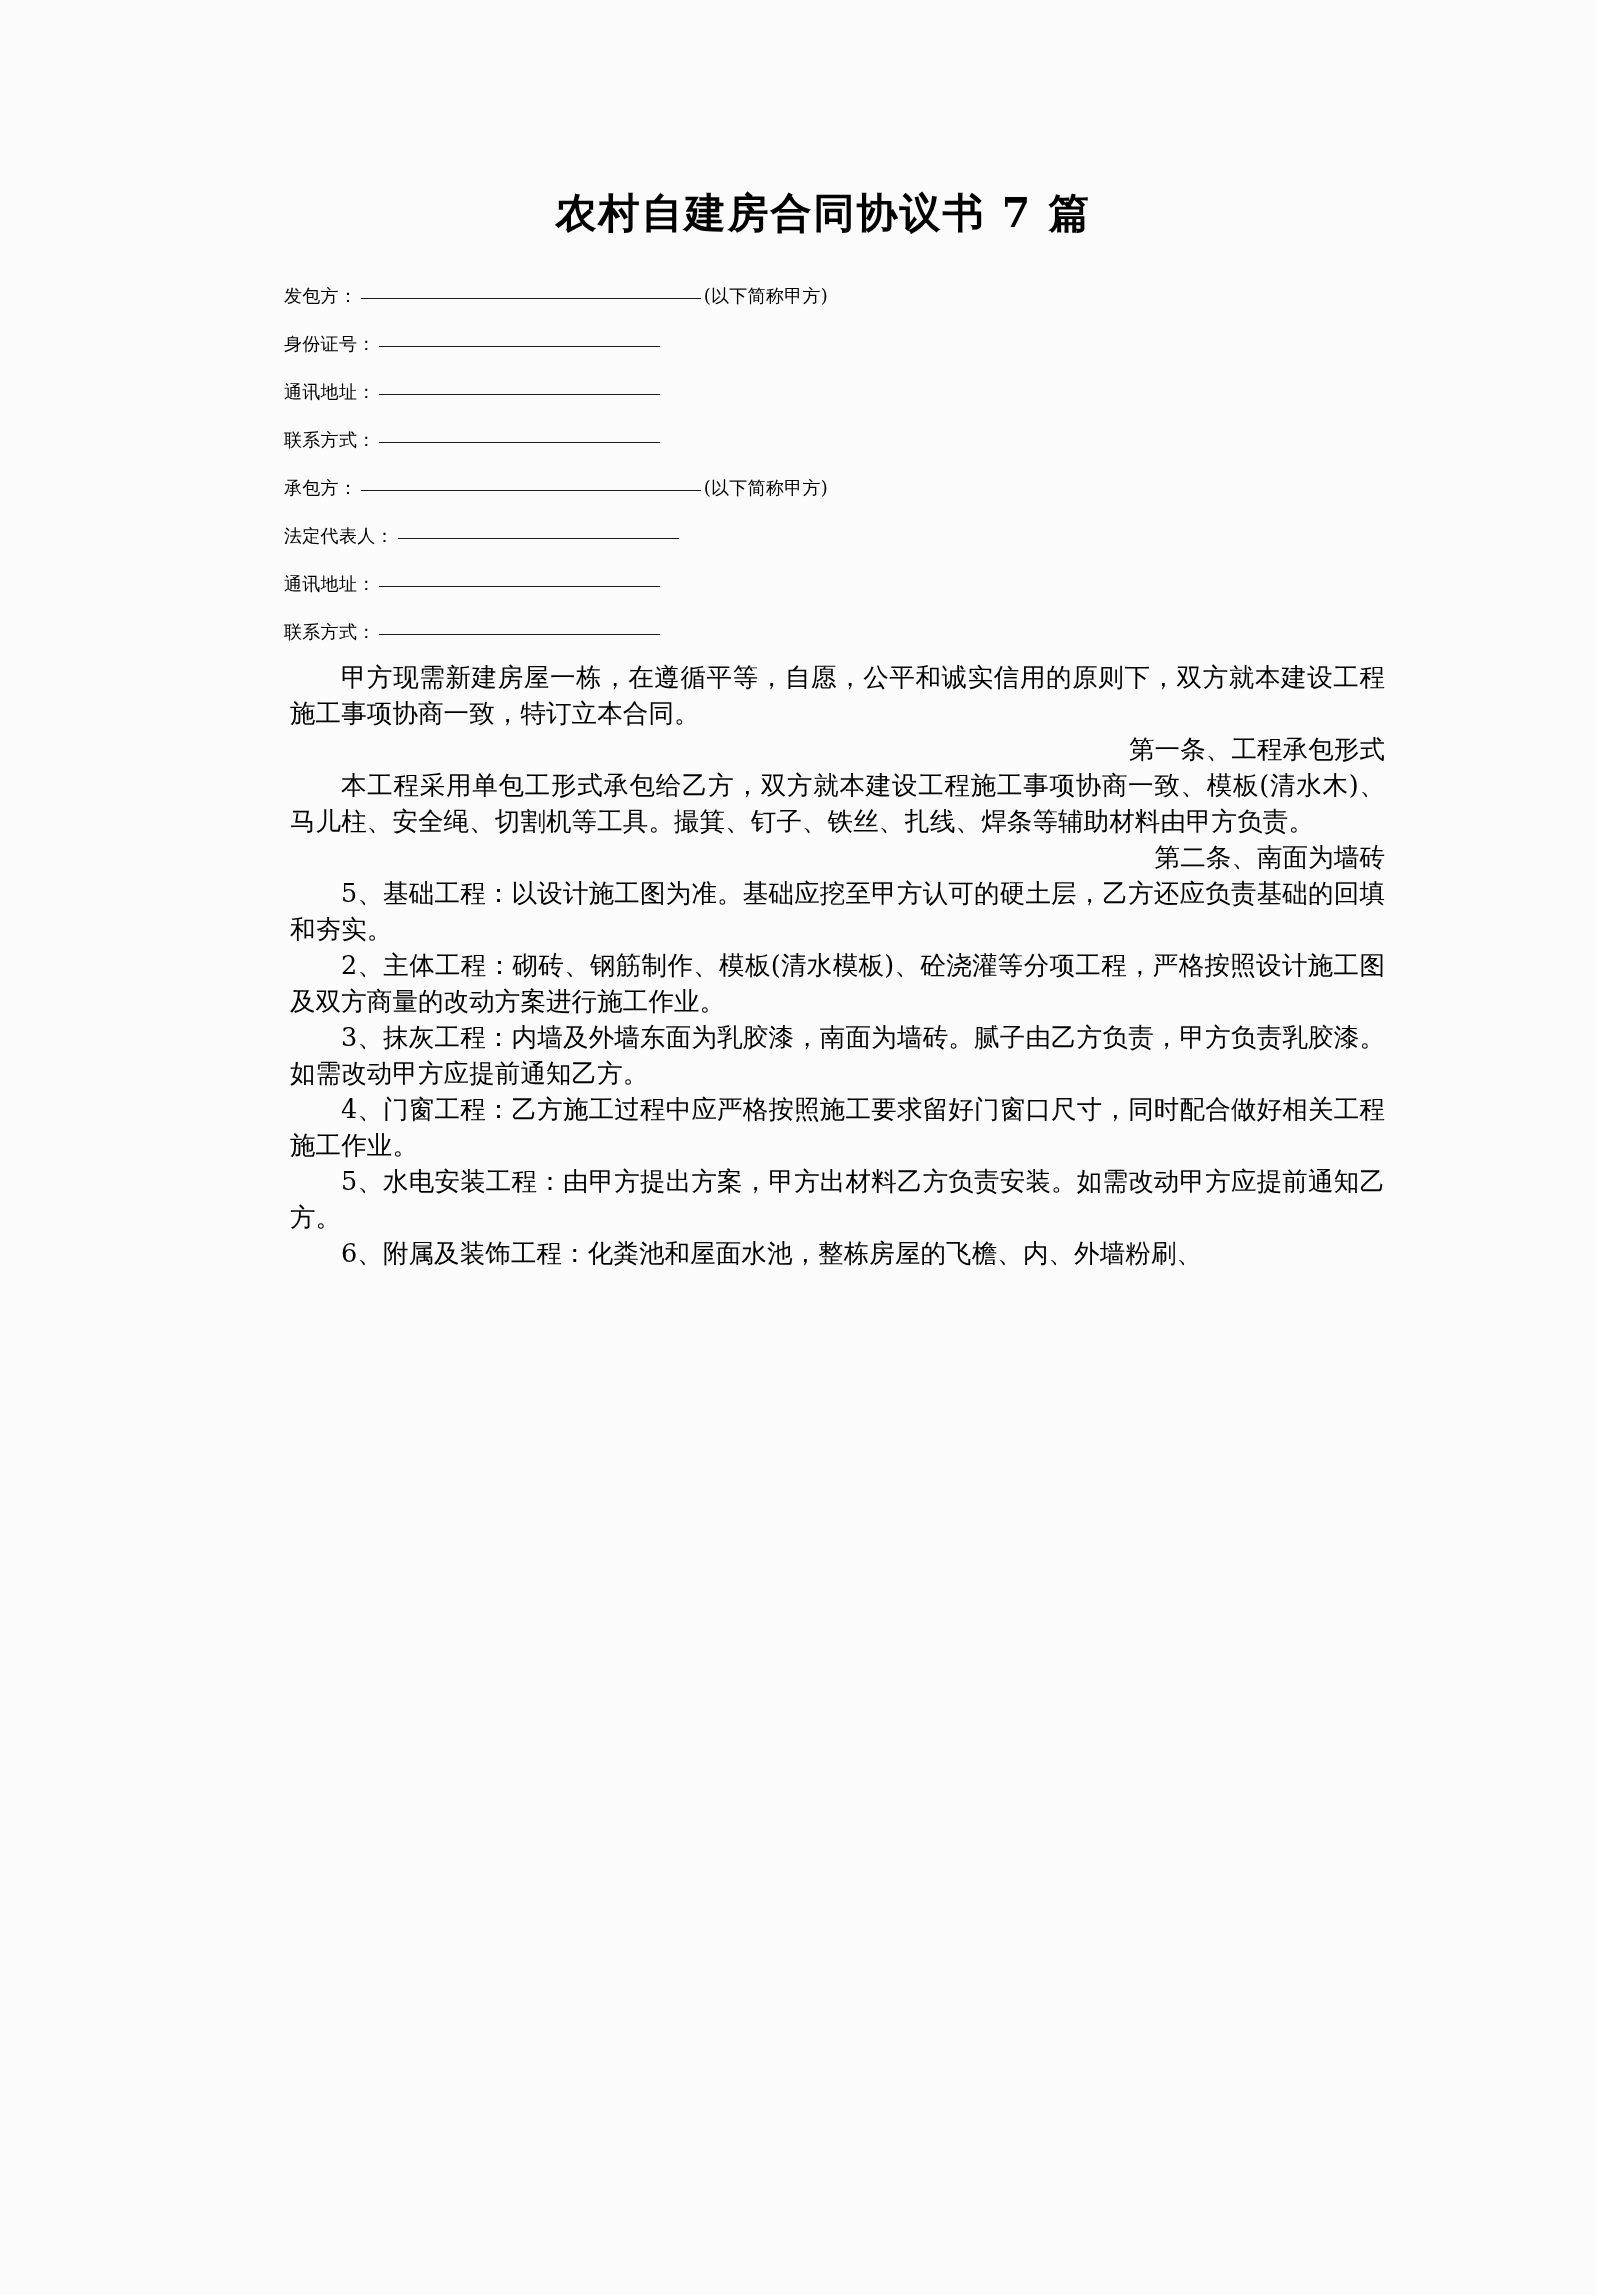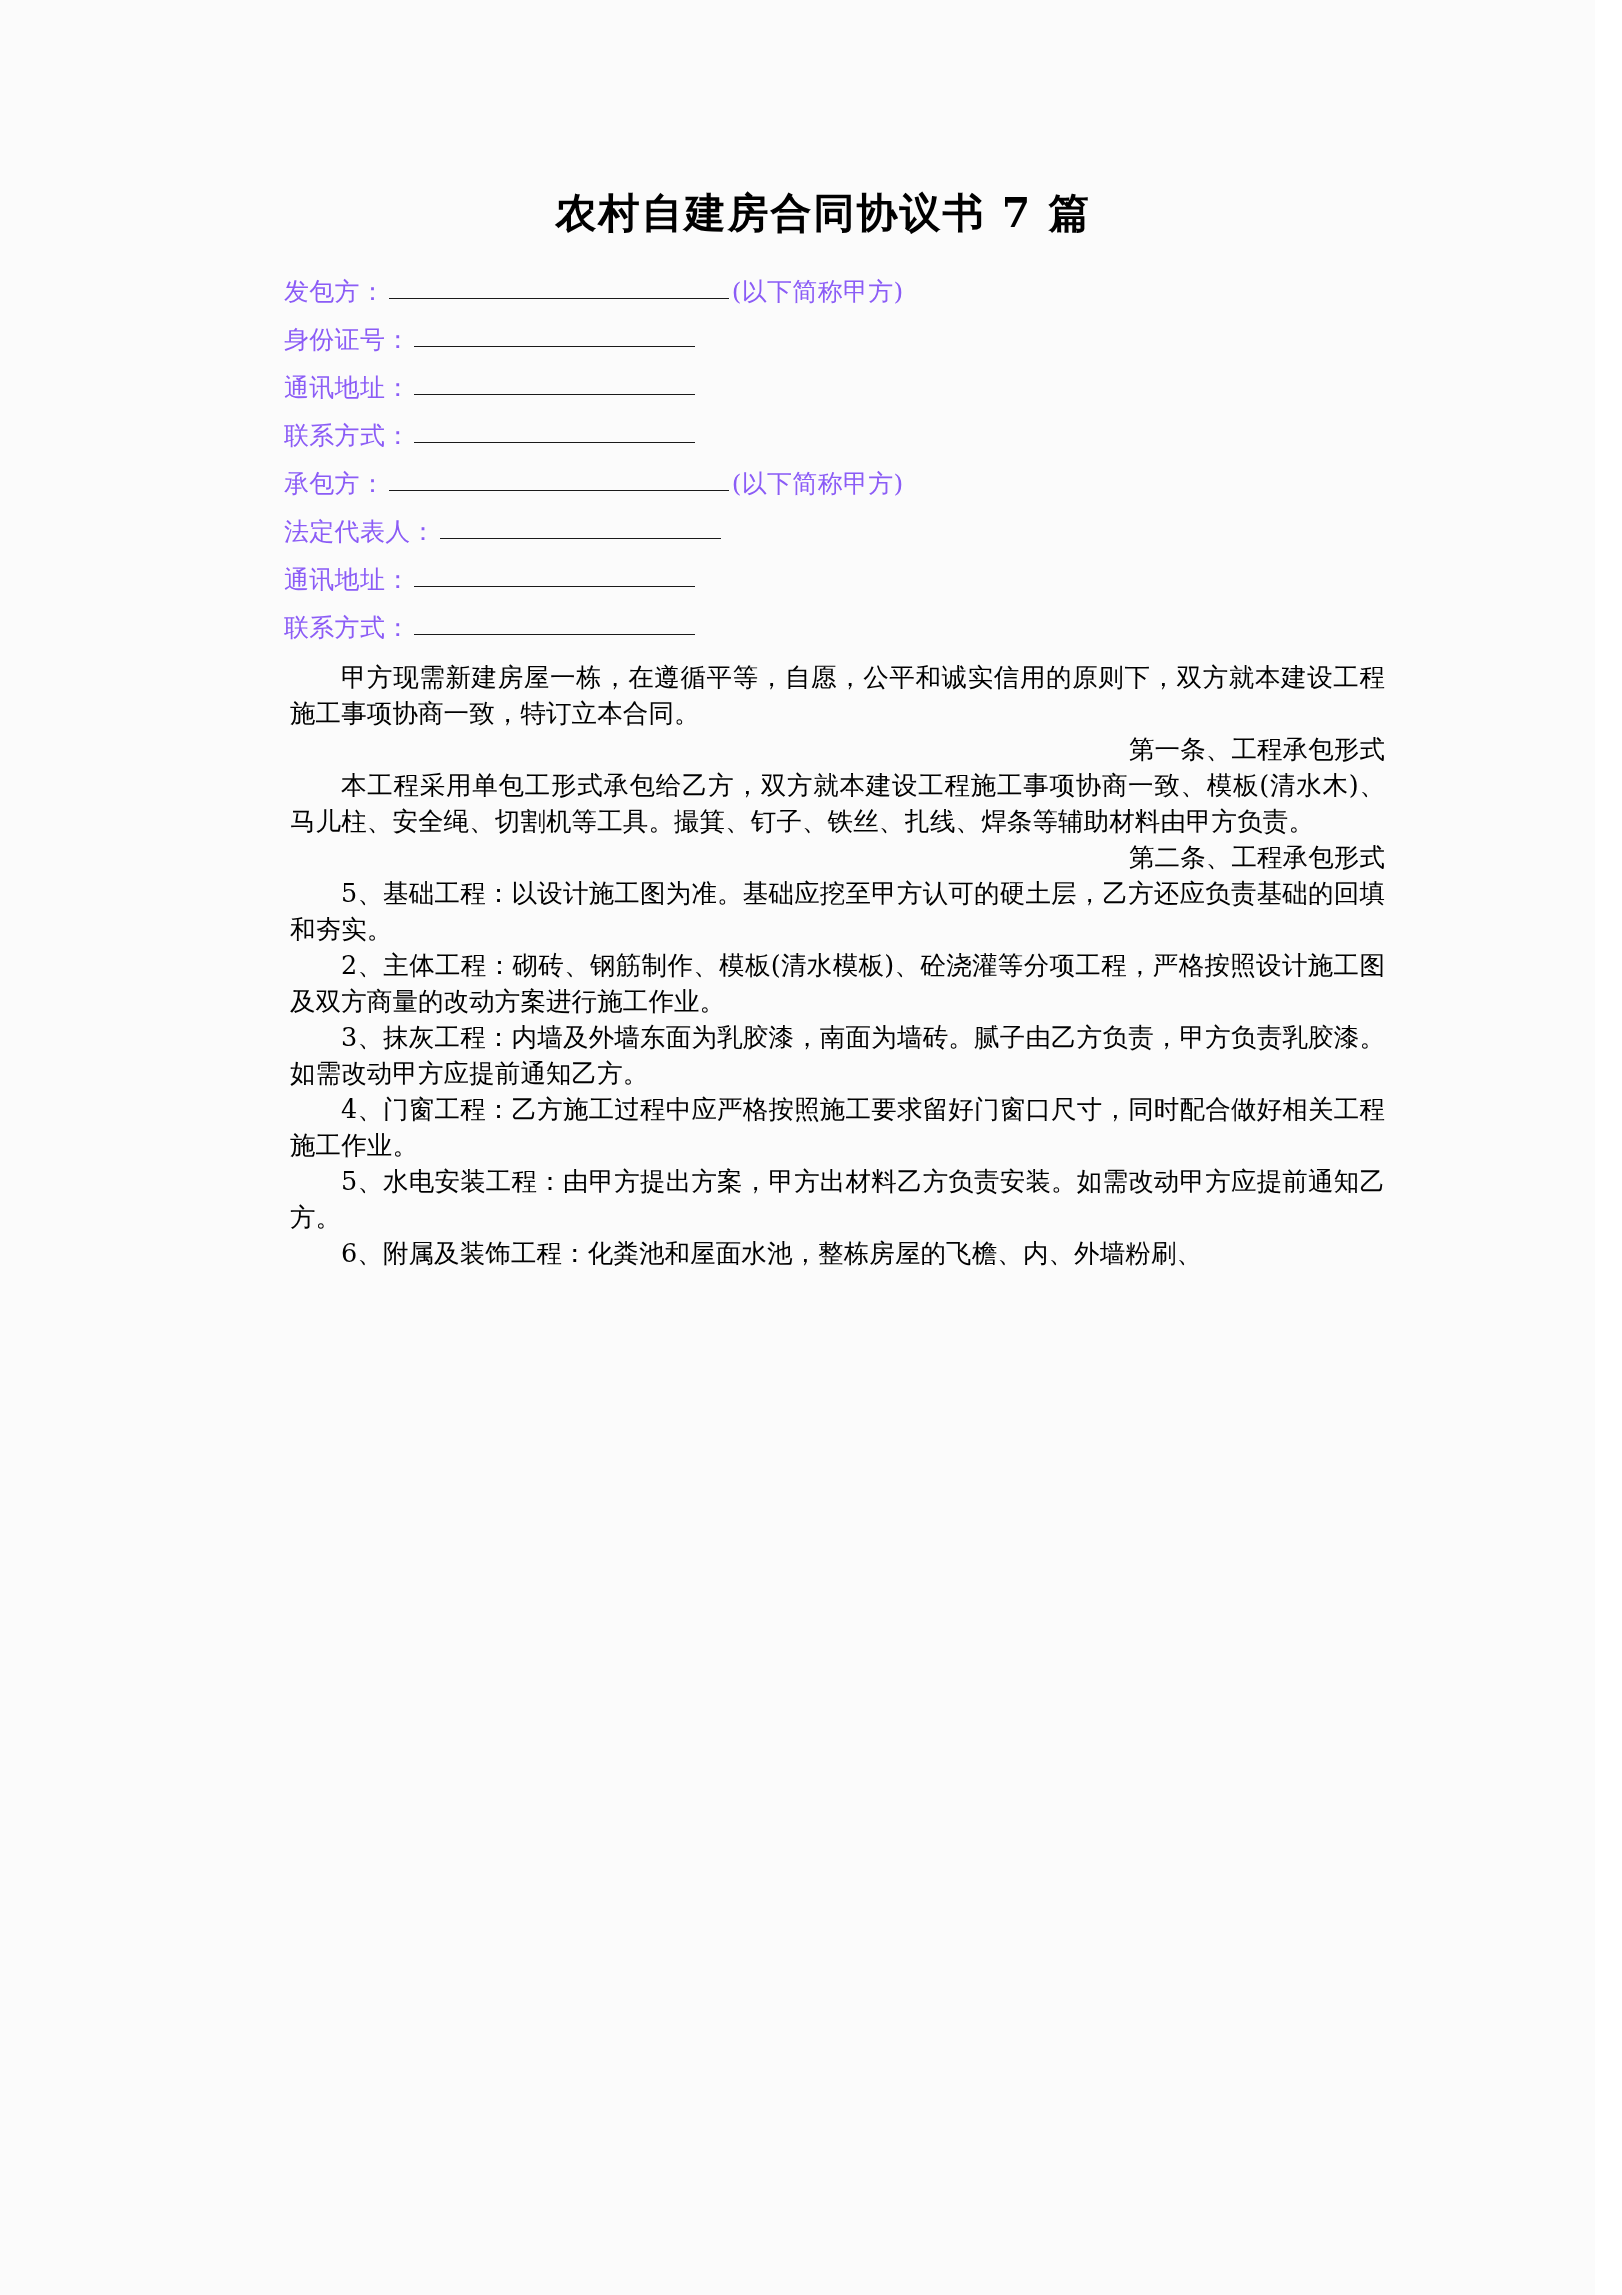--- a/index.html
+++ b/index.html
@@ -55,22 +55,22 @@
   
   .form-block {
     margin: 0;
     padding-top: 18.3px;
   }
   .field-row {
     display: flex;
     align-items: flex-end;
     height: 48px;
     padding-left: 22px;
-    font-size: 25px;
-    color: #8b5cf6;
+    font-size: 18px;
+    color: #000000;
     letter-spacing: 0.3px;
   }
   .field-label {
     white-space: nowrap;
     line-height: 1.05;
   }
   .field-rule {
     display: inline-block;
     border-bottom: 1.6px solid #1a1a1a;
     height: 0.7px;
@@ -156,21 +156,21 @@
         <span class="field-label">联系方式：</span>
         <span class="field-rule rule-short"></span>
       </div>
 
     </div>
 
     <div class="body-block">
       <p class="para">甲方现需新建房屋一栋，在遵循平等，自愿，公平和诚实信用的原则下，双方就本建设工程施工事项协商一致，特订立本合同。</p>
       <p class="para heading">第一条、工程承包形式</p>
       <p class="para">本工程采用单包工形式承包给乙方，双方就本建设工程施工事项协商一致、模板(清水木)、马儿柱、安全绳、切割机等工具。撮箕、钉子、铁丝、扎线、焊条等辅助材料由甲方负责。</p>
-      <p class="para heading">第二条、工程承包形式</p>
+      <p class="para heading">第二条、南面为墙砖</p>
       <p class="para">5、基础工程：以设计施工图为准。基础应挖至甲方认可的硬土层，乙方还应负责基础的回填和夯实。</p>
       <p class="para">2、主体工程：砌砖、钢筋制作、模板(清水模板)、砼浇灌等分项工程，严格按照设计施工图及双方商量的改动方案进行施工作业。</p>
       <p class="para">3、抹灰工程：内墙及外墙东面为乳胶漆，南面为墙砖。腻子由乙方负责，甲方负责乳胶漆。如需改动甲方应提前通知乙方。</p>
       <p class="para">4、门窗工程：乙方施工过程中应严格按照施工要求留好门窗口尺寸，同时配合做好相关工程施工作业。</p>
       <p class="para">5、水电安装工程：由甲方提出方案，甲方出材料乙方负责安装。如需改动甲方应提前通知乙方。</p>
       <p class="para clipped">6、附属及装饰工程：化粪池和屋面水池，整栋房屋的飞檐、内、外墙粉刷、</p>
     </div>
 
   </div>
 </div>

